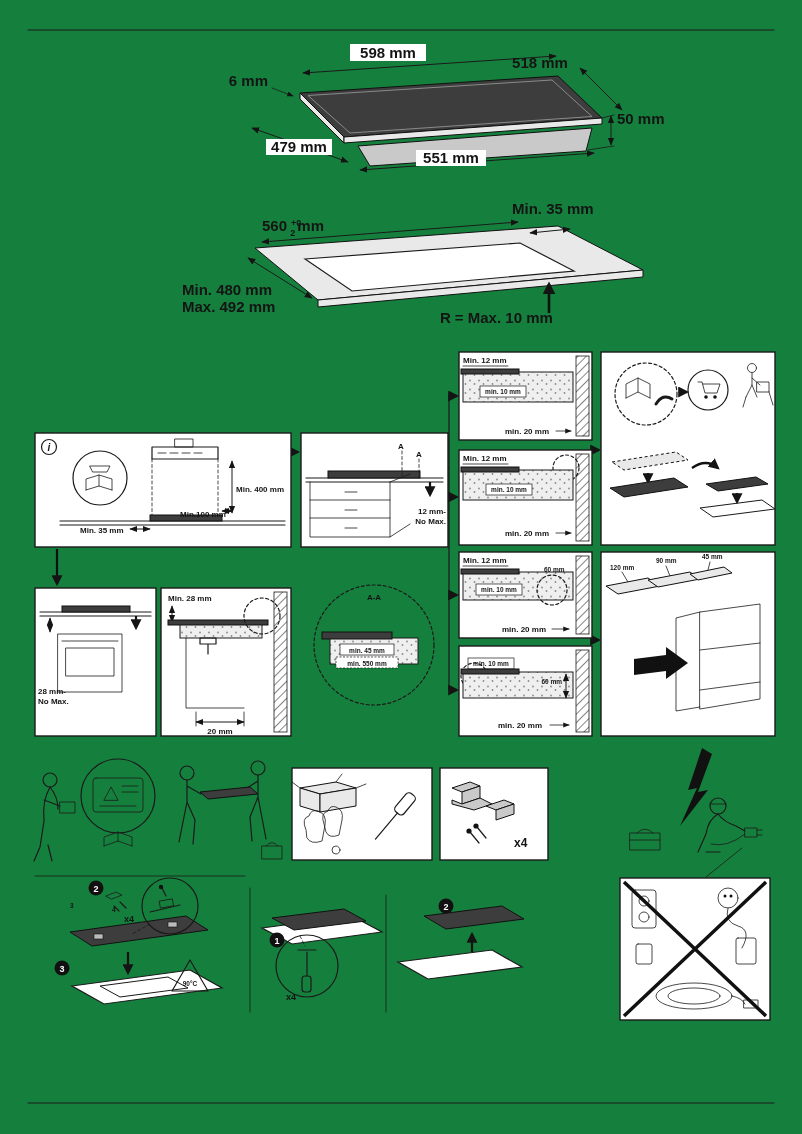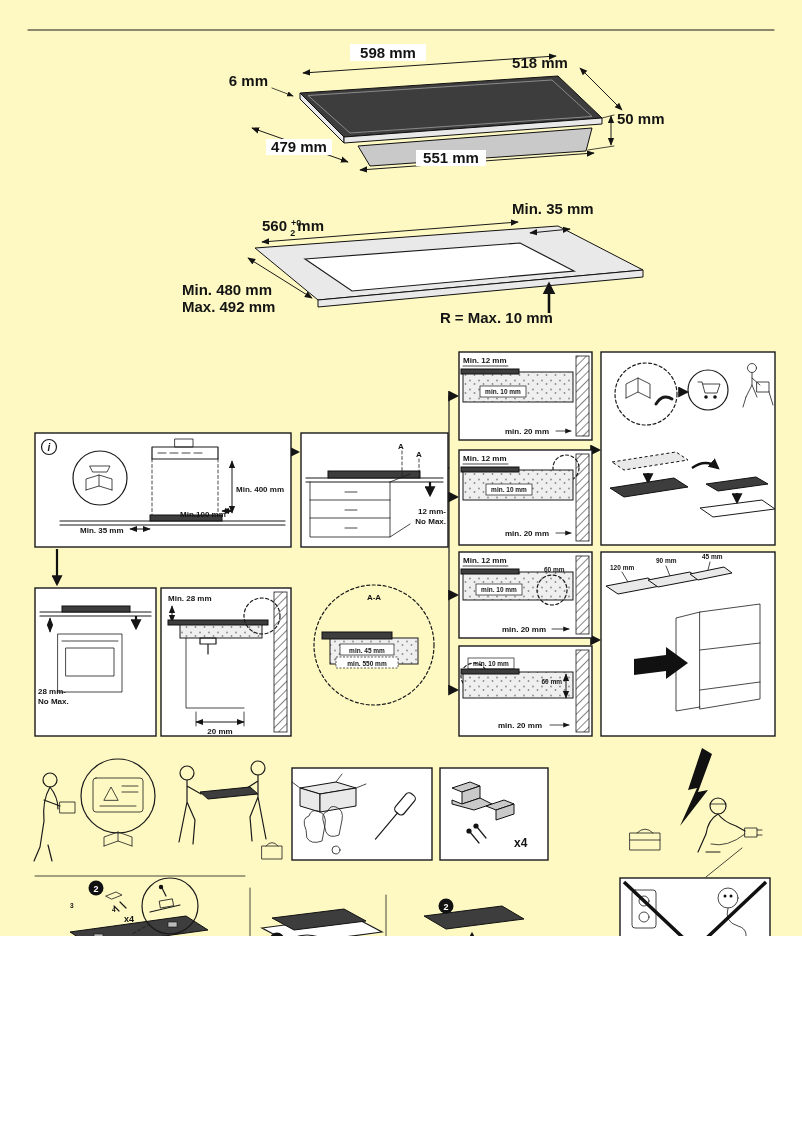--- a/index.html
+++ b/index.html
@@ -1,16 +1,16 @@
 <!DOCTYPE html>
 <html><head>
 <meta charset="utf-8">
 <style>
   html,body{margin:0;background:#fff;}
-  .page{position:relative;width:802px;height:936px;background:#fef9c3;overflow:hidden;}
+  .page{position:relative;width:802px;height:1134px;background:#15803d;overflow:hidden;}
   svg{font-family:"Liberation Sans",sans-serif;display:block;}
   text{fill:#141414;}
   .ln{stroke:#1a1a1a;fill:none;stroke-width:1.2;stroke-linecap:round;stroke-linejoin:round;}
   .thin{stroke-width:0.8;}
   .dim{stroke:#1a1a1a;stroke-width:1;fill:none;marker-start:url(#ah);marker-end:url(#ah);}
   .dimtxt{font-size:15px;font-weight:600;}
   .sm{font-size:8px;font-weight:600;}
   .xs{font-size:6.5px;font-weight:600;}
   .box{fill:#fff;stroke:#1a1a1a;stroke-width:1.4;}
   .dark{fill:#3d3d3d;stroke:#111;stroke-width:1;}

